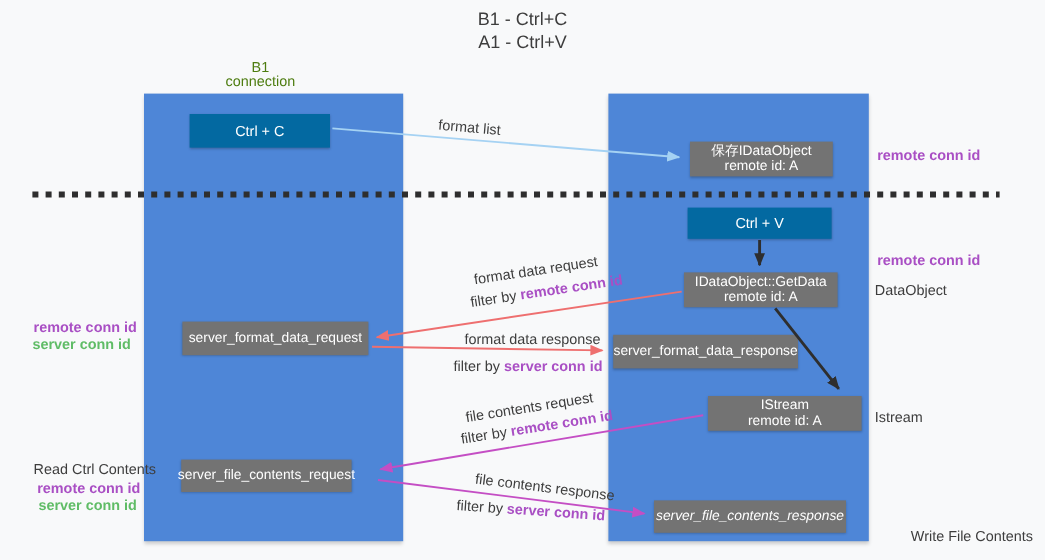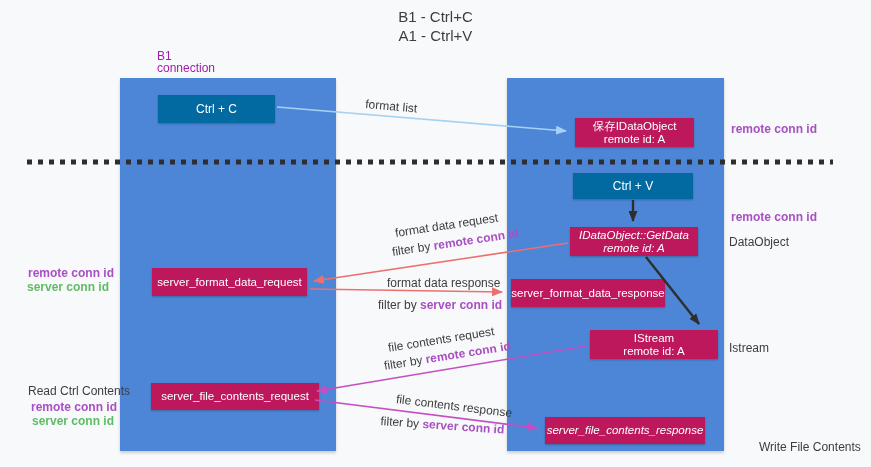--- a/index.html
+++ b/index.html
@@ -1,25 +1,25 @@
 <!DOCTYPE html>
 <html><head>
 <meta charset="utf-8">
 <style>
   html,body{margin:0;padding:0;}
   body{background:#f8f9fa;font-family:"Liberation Sans",sans-serif;}
   .canvas{position:relative;width:871px;height:467px;background:#f8f9fa;overflow:hidden;}
   .abs{position:absolute;}
   .title{width:871px;top:7px;left:0;text-align:center;color:#3d3d3d;font-size:15px;line-height:19px;}
-  .col-header{text-align:left;color:#a21caf;font-size:12px;line-height:12px;}
+  .col-header{text-align:center;color:#4d7c0f;font-size:12px;line-height:12px;}
   .lifeline{background:#4e86d7;box-shadow:0 2px 3px rgba(0,0,0,.18);}
   .box{display:flex;align-items:center;justify-content:center;text-align:center;color:#ffffff;
        box-shadow:0 1px 2px rgba(0,0,0,.25);font-size:12px;line-height:13px;}
   .box.green{background:#0369a1;}
-  .box.orange{background:#be185d;font-size:11.5px;}
+  .box.orange{background:#737373;font-size:11.5px;}
   .lbl{font-size:12px;color:#3d3d3d;white-space:nowrap;}
   .purple{color:#a94fc4;font-weight:bold;}
   .greentxt{color:#5fbc66;font-weight:bold;}
   .rot{transform-origin:left top;}
   svg.overlay{position:absolute;left:0;top:0;pointer-events:none;}
 </style>
 </head>
 <body>
 
 <div class="canvas">
@@ -49,21 +49,21 @@
     <span>
       <span>保存IDataObject</span><br>
       <span>remote id: A</span>
     </span>
   </div>
 
   <div class="abs box green" style="left:573px;top:173px;width:120px;height:26px;">
     <span>Ctrl + V</span>
   </div>
 
-  <div class="abs box orange" style="left:570px;top:227px;width:128px;height:29px;font-style:italic;">
+  <div class="abs box orange" style="left:570px;top:227px;width:128px;height:29px;">
     <span>
       <span>IDataObject::GetData</span><br>
       <span>remote id: A</span>
     </span>
   </div>
 
   <div class="abs box orange" style="left:511px;top:279px;width:154px;height:28px;">
     <span>server_format_data_response</span>
   </div>
 
@@ -71,21 +71,21 @@
     <span>server_format_data_request</span>
   </div>
 
   <div class="abs box orange" style="left:590px;top:330px;width:128px;height:29px;">
     <span>
       <span>IStream</span><br>
       <span>remote id: A</span>
     </span>
   </div>
 
-  <div class="abs box orange" style="left:151px;top:383px;width:168px;height:27px;">
+  <div class="abs box orange" style="left:151px;top:383px;width:142px;height:27px;">
     <span>server_file_contents_request</span>
   </div>
 
   <div class="abs box orange" style="left:545px;top:417px;width:160px;height:27px;font-style:italic;">
     <span>server_file_contents_response</span>
   </div>
 
   <svg class="overlay" width="871" height="467" viewBox="0 0 871 467">
     <defs>
       <marker id="mBlue" markerUnits="userSpaceOnUse" markerWidth="11" markerHeight="9" refX="10" refY="4.5" orient="auto">

